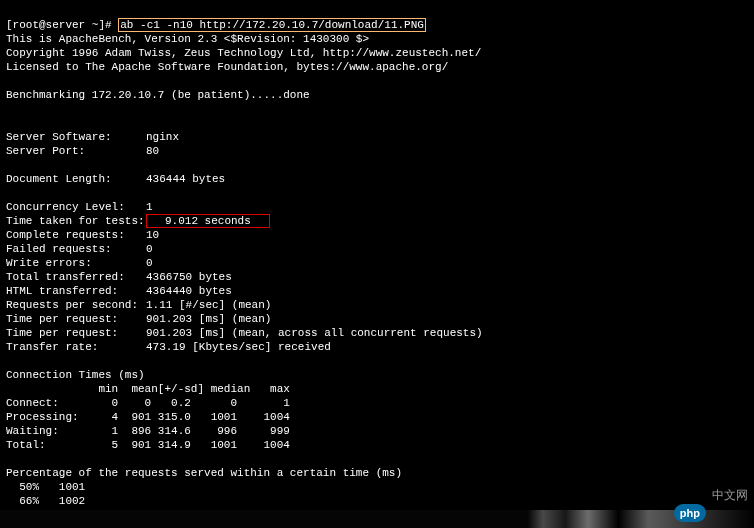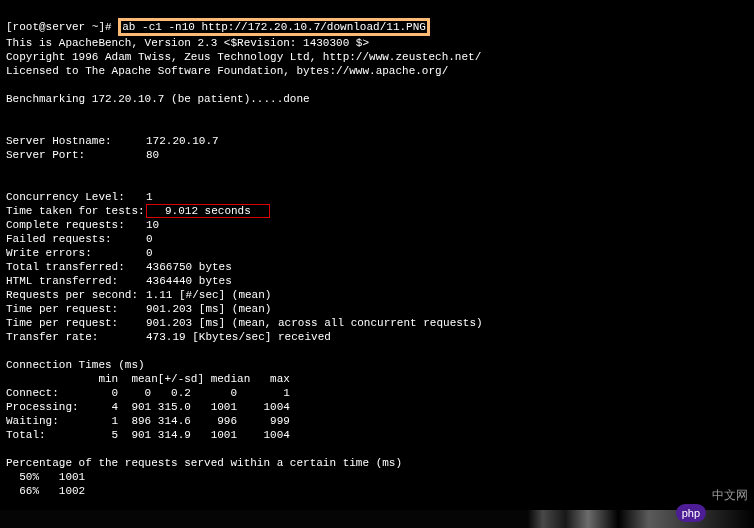--- a/index.html
+++ b/index.html
@@ -13,21 +13,21 @@
     width: 754px;
     height: 528px;
     overflow: hidden;
     position: relative;
   }
   .term {
     padding: 4px 6px;
     white-space: pre;
   }
   .hl1 {
-    border: 3px solid #fdba74;
+    border: 1px solid #fdba74;
     padding: 0 1px;
     display: inline-block;
     line-height: 12px;
   }
   .hl2 {
     border: 1px solid #d00;
     padding: 0 18px;
     display: inline-block;
     line-height: 12px;
   }
@@ -43,25 +43,25 @@
     right: 6px;
     bottom: 6px;
     font-family: sans-serif;
     font-size: 12px;
     color: #999;
     display: flex;
     align-items: center;
     gap: 6px;
   }
   .watermark .badge {
-    background: #4c1d95;
+    background: #0369a1;
     color: #fff;
     border-radius: 10px;
     padding: 2px 6px;
-    font-weight: normal;
+    font-weight: bold;
     font-size: 11px;
     margin-top: 36px;
   }
   .blurbar {
     position: absolute;
     bottom: 0;
     left: 0;
     right: 0;
     height: 18px;
     background: linear-gradient(90deg,
@@ -80,22 +80,22 @@
 
 <div class="term">
 <span><span>[root@server ~]#</span> <span class="hl1">ab -c1 -n10 http://172.20.10.7/download/11.PNG</span></span>
 <span>This is ApacheBench, Version 2.3 &lt;$Revision: 1430300 $&gt;</span>
 <span>Copyright 1996 Adam Twiss, Zeus Technology Ltd, http://www.zeustech.net/</span>
 <span>Licensed to The Apache Software Foundation, bytes://www.apache.org/</span>
 
 <span>Benchmarking 172.20.10.7 (be patient).....done</span>
 
 
-<span class="row-pair"><span class="label">Server Hostname:</span><span>172.20.10.7</span></span><span class="row-pair"><span class="label">Server Port:</span><span>80</span></span>
-
+<span class="row-pair"><span class="label">Server Software:</span><span>nginx</span></span><span class="row-pair"><span class="label">Server Port:</span><span>80</span></span>
+<span class="row-pair"><span class="label">Document Length:</span><span>436444 bytes</span></span>
 <span class="row-pair"><span class="label">Concurrency Level:</span><span>1</span></span><span class="row-pair"><span class="label">Time taken for tests:</span><span class="hl2">9.012 seconds</span></span><span class="row-pair"><span class="label">Complete requests:</span><span>10</span></span><span class="row-pair"><span class="label">Failed requests:</span><span>0</span></span><span class="row-pair"><span class="label">Write errors:</span><span>0</span></span><span class="row-pair"><span class="label">Total transferred:</span><span>4366750 bytes</span></span><span class="row-pair"><span class="label">HTML transferred:</span><span>4364440 bytes</span></span><span class="row-pair"><span class="label">Requests per second:</span><span>1.11 [#/sec] (mean)</span></span><span class="row-pair"><span class="label">Time per request:</span><span>901.203 [ms] (mean)</span></span><span class="row-pair"><span class="label">Time per request:</span><span>901.203 [ms] (mean, across all concurrent requests)</span></span><span class="row-pair"><span class="label">Transfer rate:</span><span>473.19 [Kbytes/sec] received</span></span>
 <span>Connection Times (ms)</span>
 <span>              min  mean[+/-sd] median   max</span>
 <span>Connect:        0    0   0.2      0       1</span>
 <span>Processing:     4  901 315.0   1001    1004</span>
 <span>Waiting:        1  896 314.6    996     999</span>
 <span>Total:          5  901 314.9   1001    1004</span>
 
 <span>Percentage of the requests served within a certain time (ms)</span>
 <span>  50%   1001</span>

